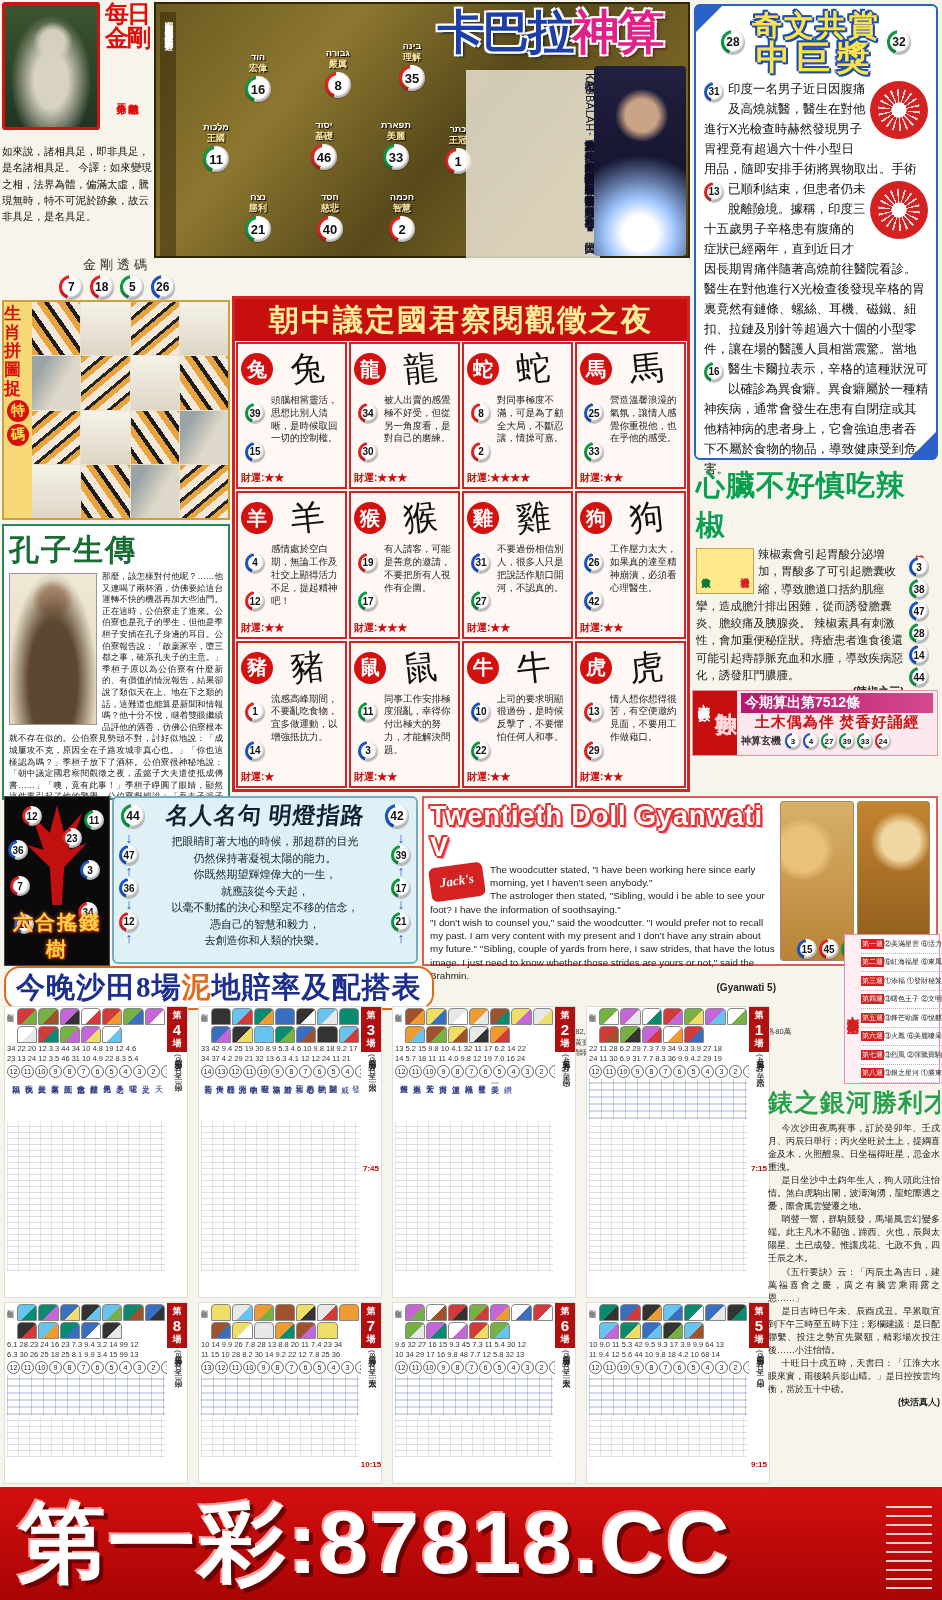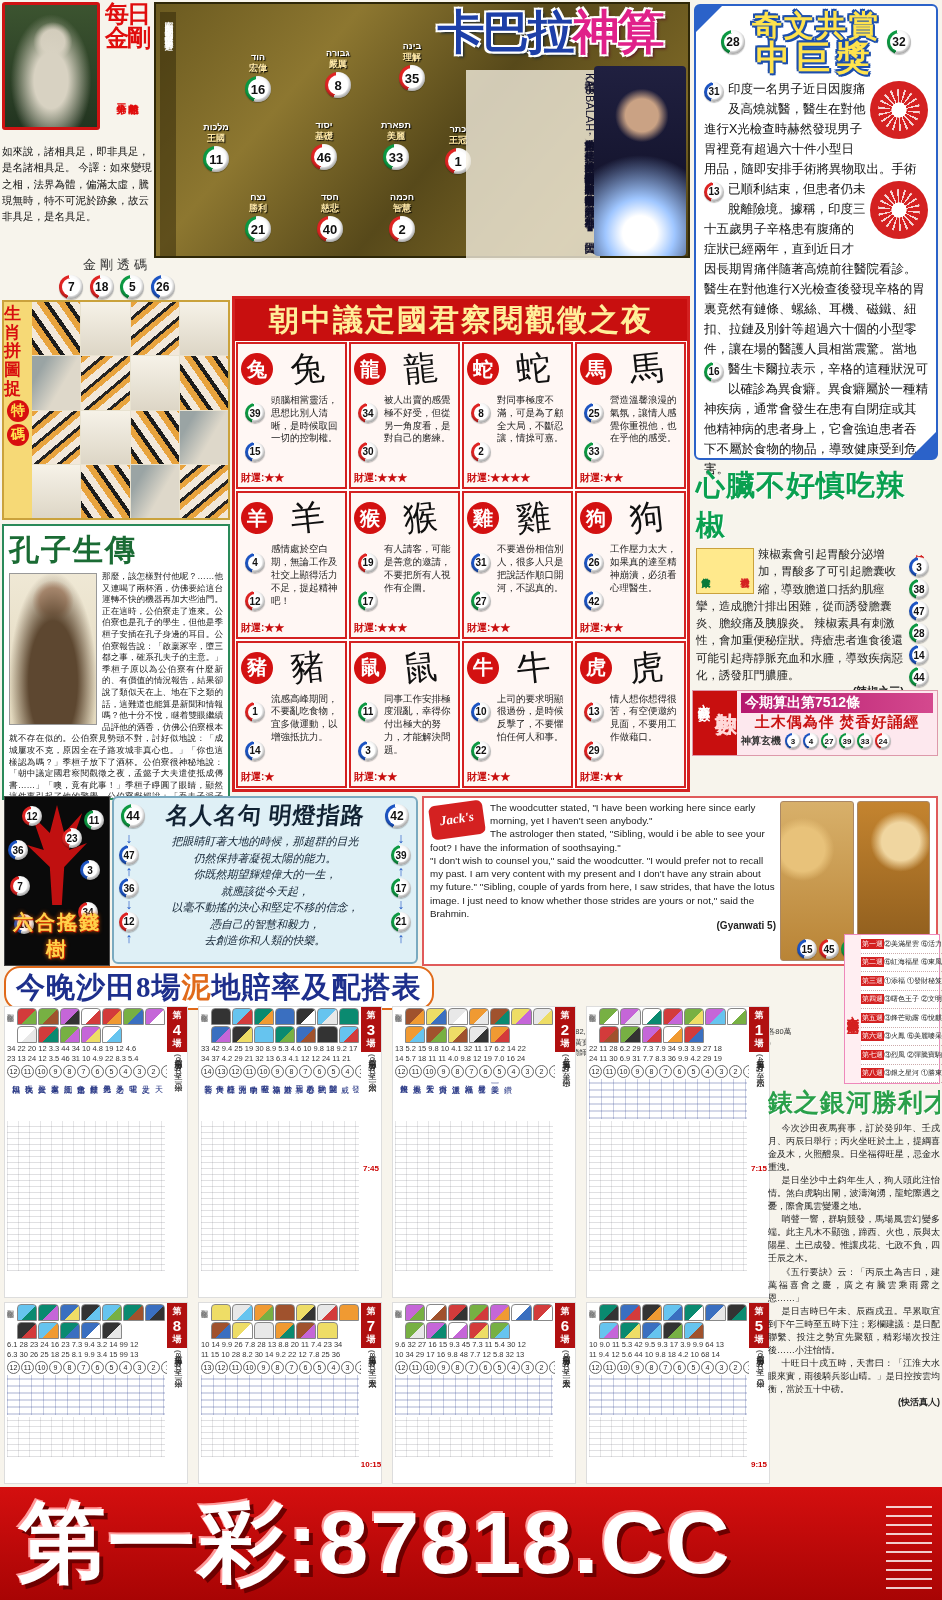--- a/index.html
+++ b/index.html
@@ -140,21 +140,21 @@
      clip-path:polygon(50% 0,62% 28%,92% 8%,70% 45%,100% 38%,62% 62%,58% 100%,42% 100%,38% 62%,0 40%,28% 45%,8% 10%,38% 28%);}
   .mt-title{position:absolute;left:0;bottom:2px;width:100%;text-align:center;font-size:20px;font-weight:bold;
      color:#ffd24a;text-shadow:0 0 4px #f60,1px 1px 0 #a00;font-family:"Liberation Serif",serif;letter-spacing:2px;}
   #mt-balls .ball{position:absolute;}
   
   #sec-quote{left:112px;top:796px;width:306px;height:168px;background:#dff0f6;border:2px solid #7aaac0;
      border-radius:6px;box-sizing:border-box;padding:2px 6px;}
   .qt-head{display:flex;align-items:center;justify-content:space-between;}
   .qt-title{font-family:"Liberation Serif",serif;font-size:23px;font-weight:bold;color:#123;transform:skewX(-6deg);letter-spacing:1px;}
   .qt-body{position:relative;margin-top:2px;}
-  .qt-lines{text-align:center;font-size:11px;line-height:1.5;color:#123;font-style:italic;}
+  .qt-lines{text-align:center;font-size:11px;line-height:1.5;color:#123;}
   .qt-col{position:absolute;top:0;height:108px;display:flex;flex-direction:column;justify-content:space-between;align-items:center;}
   .qt-col.left{left:-2px;} .qt-col.right{right:-2px;}
   .arrow{color:#1d55c4;font-weight:bold;font-size:14px;line-height:.8;}
   
   #sec-comic{left:422px;top:796px;width:516px;height:170px;background:#fff;border:2px solid #e05a5a;
      box-sizing:border-box;padding:3px 6px;display:flex;}
   .cm-left{flex:1;padding-right:4px;}
   .cm-title{font-size:27px;font-weight:bold;color:#fff;letter-spacing:1px;
      text-shadow:-2px 0 #e03535,2px 0 #e03535,0 -2px #e03535,0 2px #e03535,2px 2px #e03535,-2px -2px #e03535,3px 3px 0 #f9b;}
   .cm-logo{float:left;width:54px;height:34px;background:#d42121;color:#fff;transform:rotate(-8deg);
@@ -764,20 +764,21 @@
           <span class="ball green ">
             <i>21</i>
           </span>
           <span class="arrow">↑</span>
         </div>
     </div>
   </div>
 
   <div id="sec-comic" class="abs">
     <div class="cm-left">
+      <div class="cm-title">Twentieth Doll Gyanwati V</div>
       <div class="cm-logo">Jack's</div>
       <div id="cm-body" class="cm-body">
           <div>The woodcutter stated, "I have been working here since early morning, yet I haven't seen anybody."</div>
           <div>The astrologer then stated, "Sibling, would i be able to see your foot? I have the information of soothsaying."</div>
           <div>"I don't wish to counsel you," said the woodcutter. "I would prefer not to recall my past. I am very content with my present and I don't have any strain about my future." "Sibling, couple of yards from here, I saw strides, that have the lotus image. I just need to know whether those strides are yours or not," said the Brahmin.</div>
         </div>
       <div class="cm-credit">(Gyanwati 5)</div>
     </div>
     <div class="cm-panels">
       <div class="panel p1"></div>

